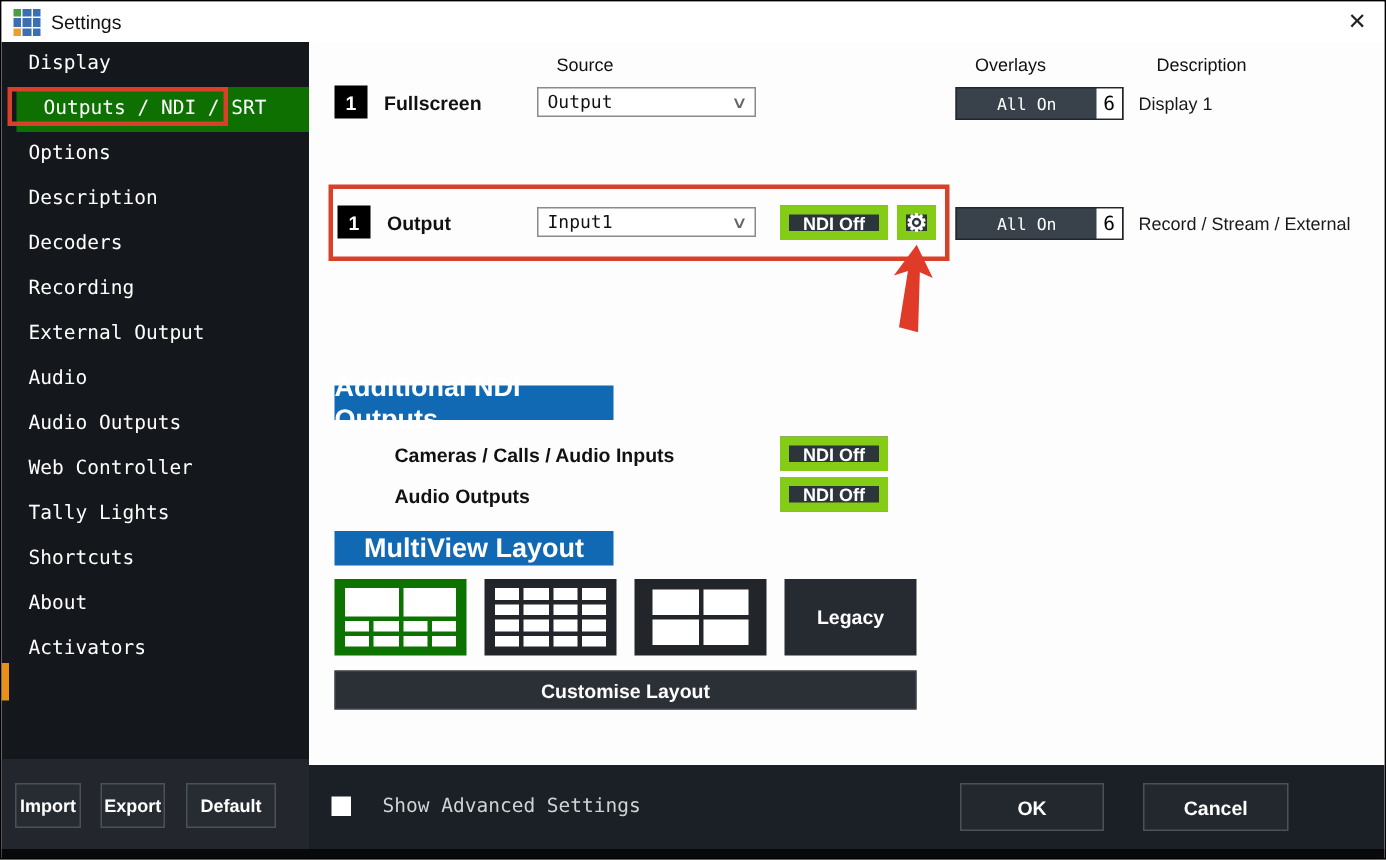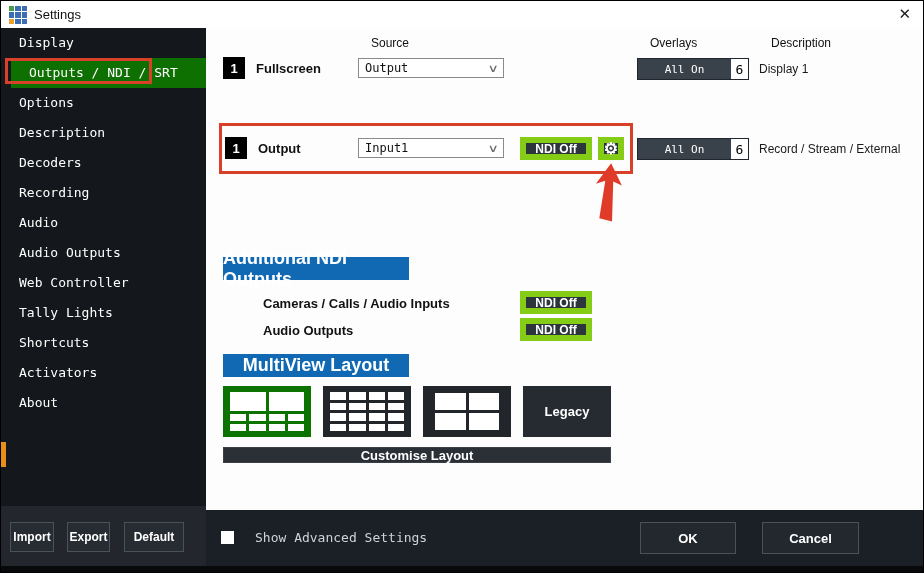--- a/index.html
+++ b/index.html
@@ -64,21 +64,21 @@
   .tg-row { display:flex; gap:3px; height:7px; margin-bottom:3px; }
   .tg-row i { flex:1; background:#fff; }
   .t16 { padding:6px 7px; display:grid; grid-template-columns:repeat(4,1fr);
     grid-template-rows:repeat(4,1fr); gap:3px; }
   .t16 i { background:#fff; }
   .t4 { padding:7px 12px; display:grid; grid-template-columns:repeat(2,1fr);
     grid-template-rows:repeat(2,1fr); gap:3px; }
   .t4 i { background:#fff; }
   .legacy { position:absolute; left:317px; top:358px; width:88px; height:51px; background:#262b31;
     color:#fff; font-weight:bold; font-size:13px; display:flex; align-items:center; justify-content:center; }
-  .customise { position:absolute; left:17px; top:419px; width:388px; height:16px; background:#2b3036;
+  .customise { position:absolute; left:17px; top:419px; width:388px; height:26px; background:#2b3036;
     border:1px solid #3a4046; color:#fff; font-weight:bold; font-size:13px;
     display:flex; align-items:center; justify-content:center; }
   
   .bottombar { position:absolute; left:205px; right:0; bottom:0; height:62px; background:#1b2026; }
   .checkbox { position:absolute; left:15px; top:21px; width:13px; height:13px; background:#fff; }
   .chk-label { position:absolute; left:38px; top:20px; color:#cfd3d6;
     font-family:"DejaVu Sans Mono", monospace; font-size:13px;margin-left:11px; }
   .ok-btn, .cancel-btn { position:absolute; top:12px; height:32px; background:#23282e;
     border:1px solid #4a5158; color:#fff; font-weight:bold; font-size:13px;
     display:flex; align-items:center; justify-content:center; }
@@ -105,27 +105,28 @@
     <span class="close-btn">✕</span>
   </div>
 
   <div class="sidebar">
     <div class="side-item">Display</div>
     <div class="side-item selected">Outputs / NDI / SRT</div>
     <div class="side-item">Options</div>
     <div class="side-item">Description</div>
     <div class="side-item">Decoders</div>
     <div class="side-item">Recording</div>
+    <div class="side-item">External Output</div>
     <div class="side-item">Audio</div>
     <div class="side-item">Audio Outputs</div>
     <div class="side-item">Web Controller</div>
     <div class="side-item">Tally Lights</div>
     <div class="side-item">Shortcuts</div>
+    <div class="side-item">About</div>
     <div class="side-item">Activators</div>
-    <div class="side-item">About</div>
     <div class="select-annot"></div>
     <div class="side-footer">
       <div class="btn" style="left:9px; width:44px;">Import</div>
       <div class="btn" style="left:66px; width:43px;">Export</div>
       <div class="btn" style="left:123px; width:60px;">Default</div>
     </div>
   </div>
   <div class="orange-strip"></div>
 
   <div class="main">

